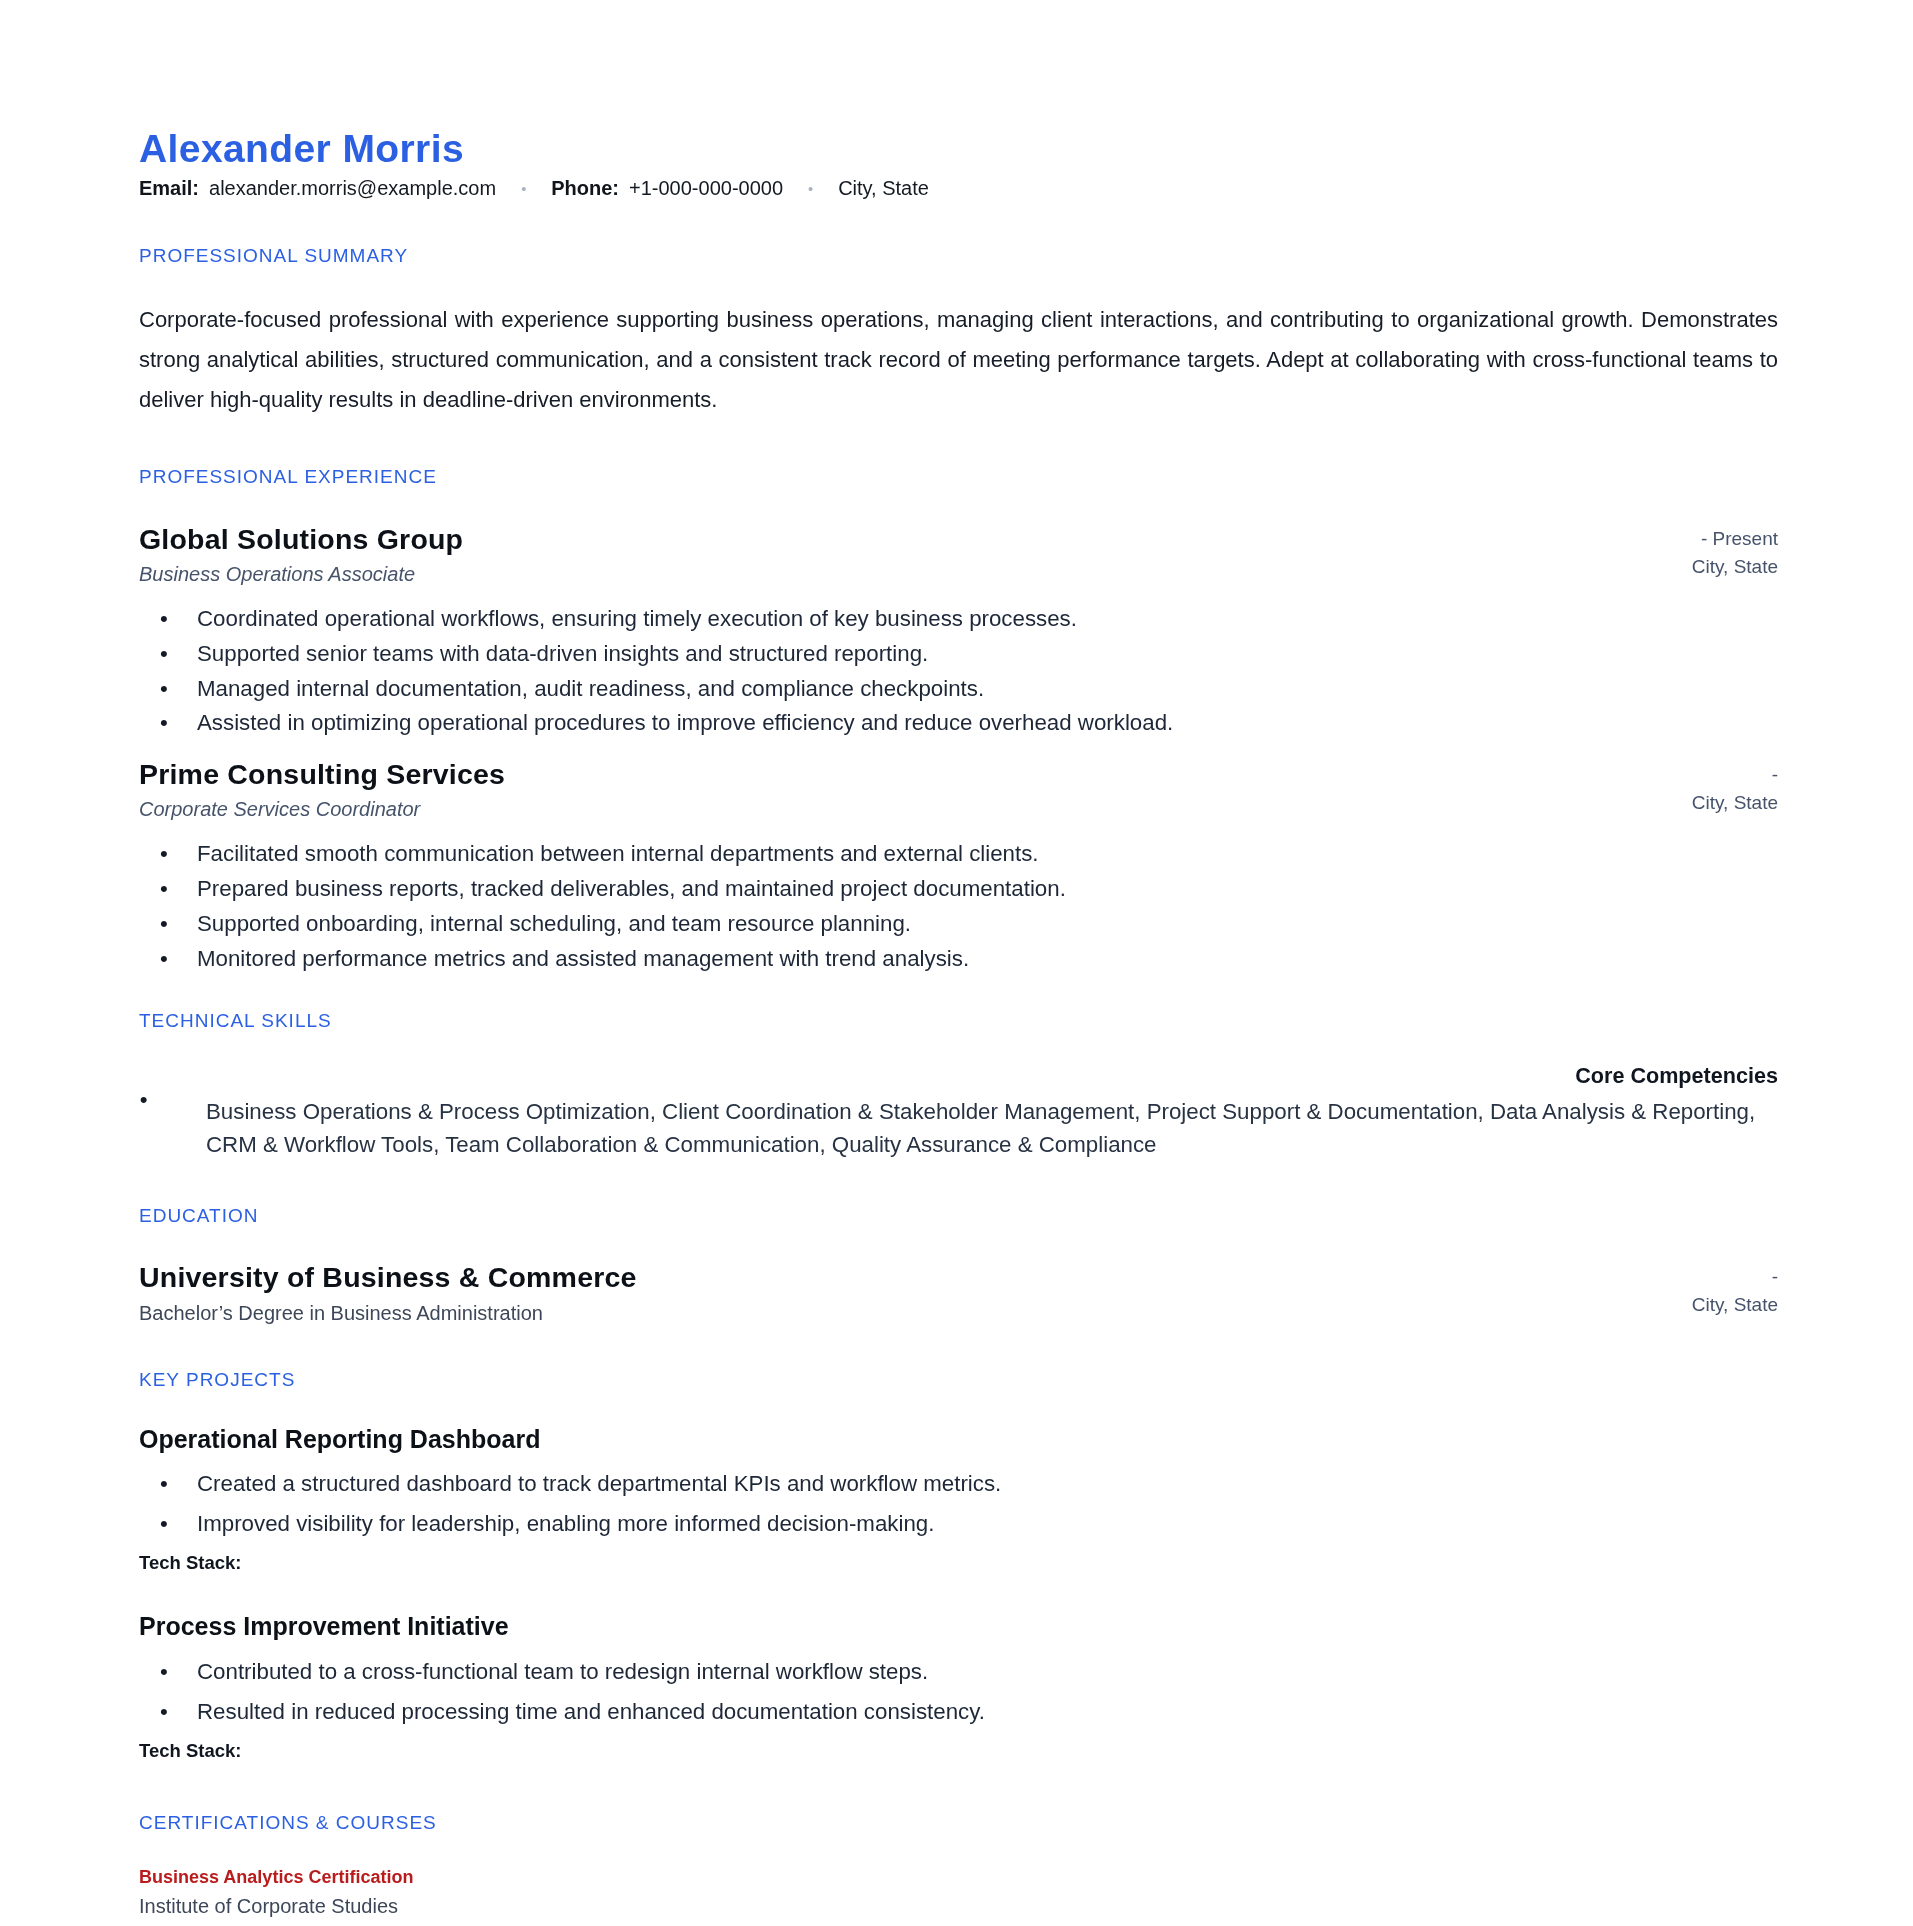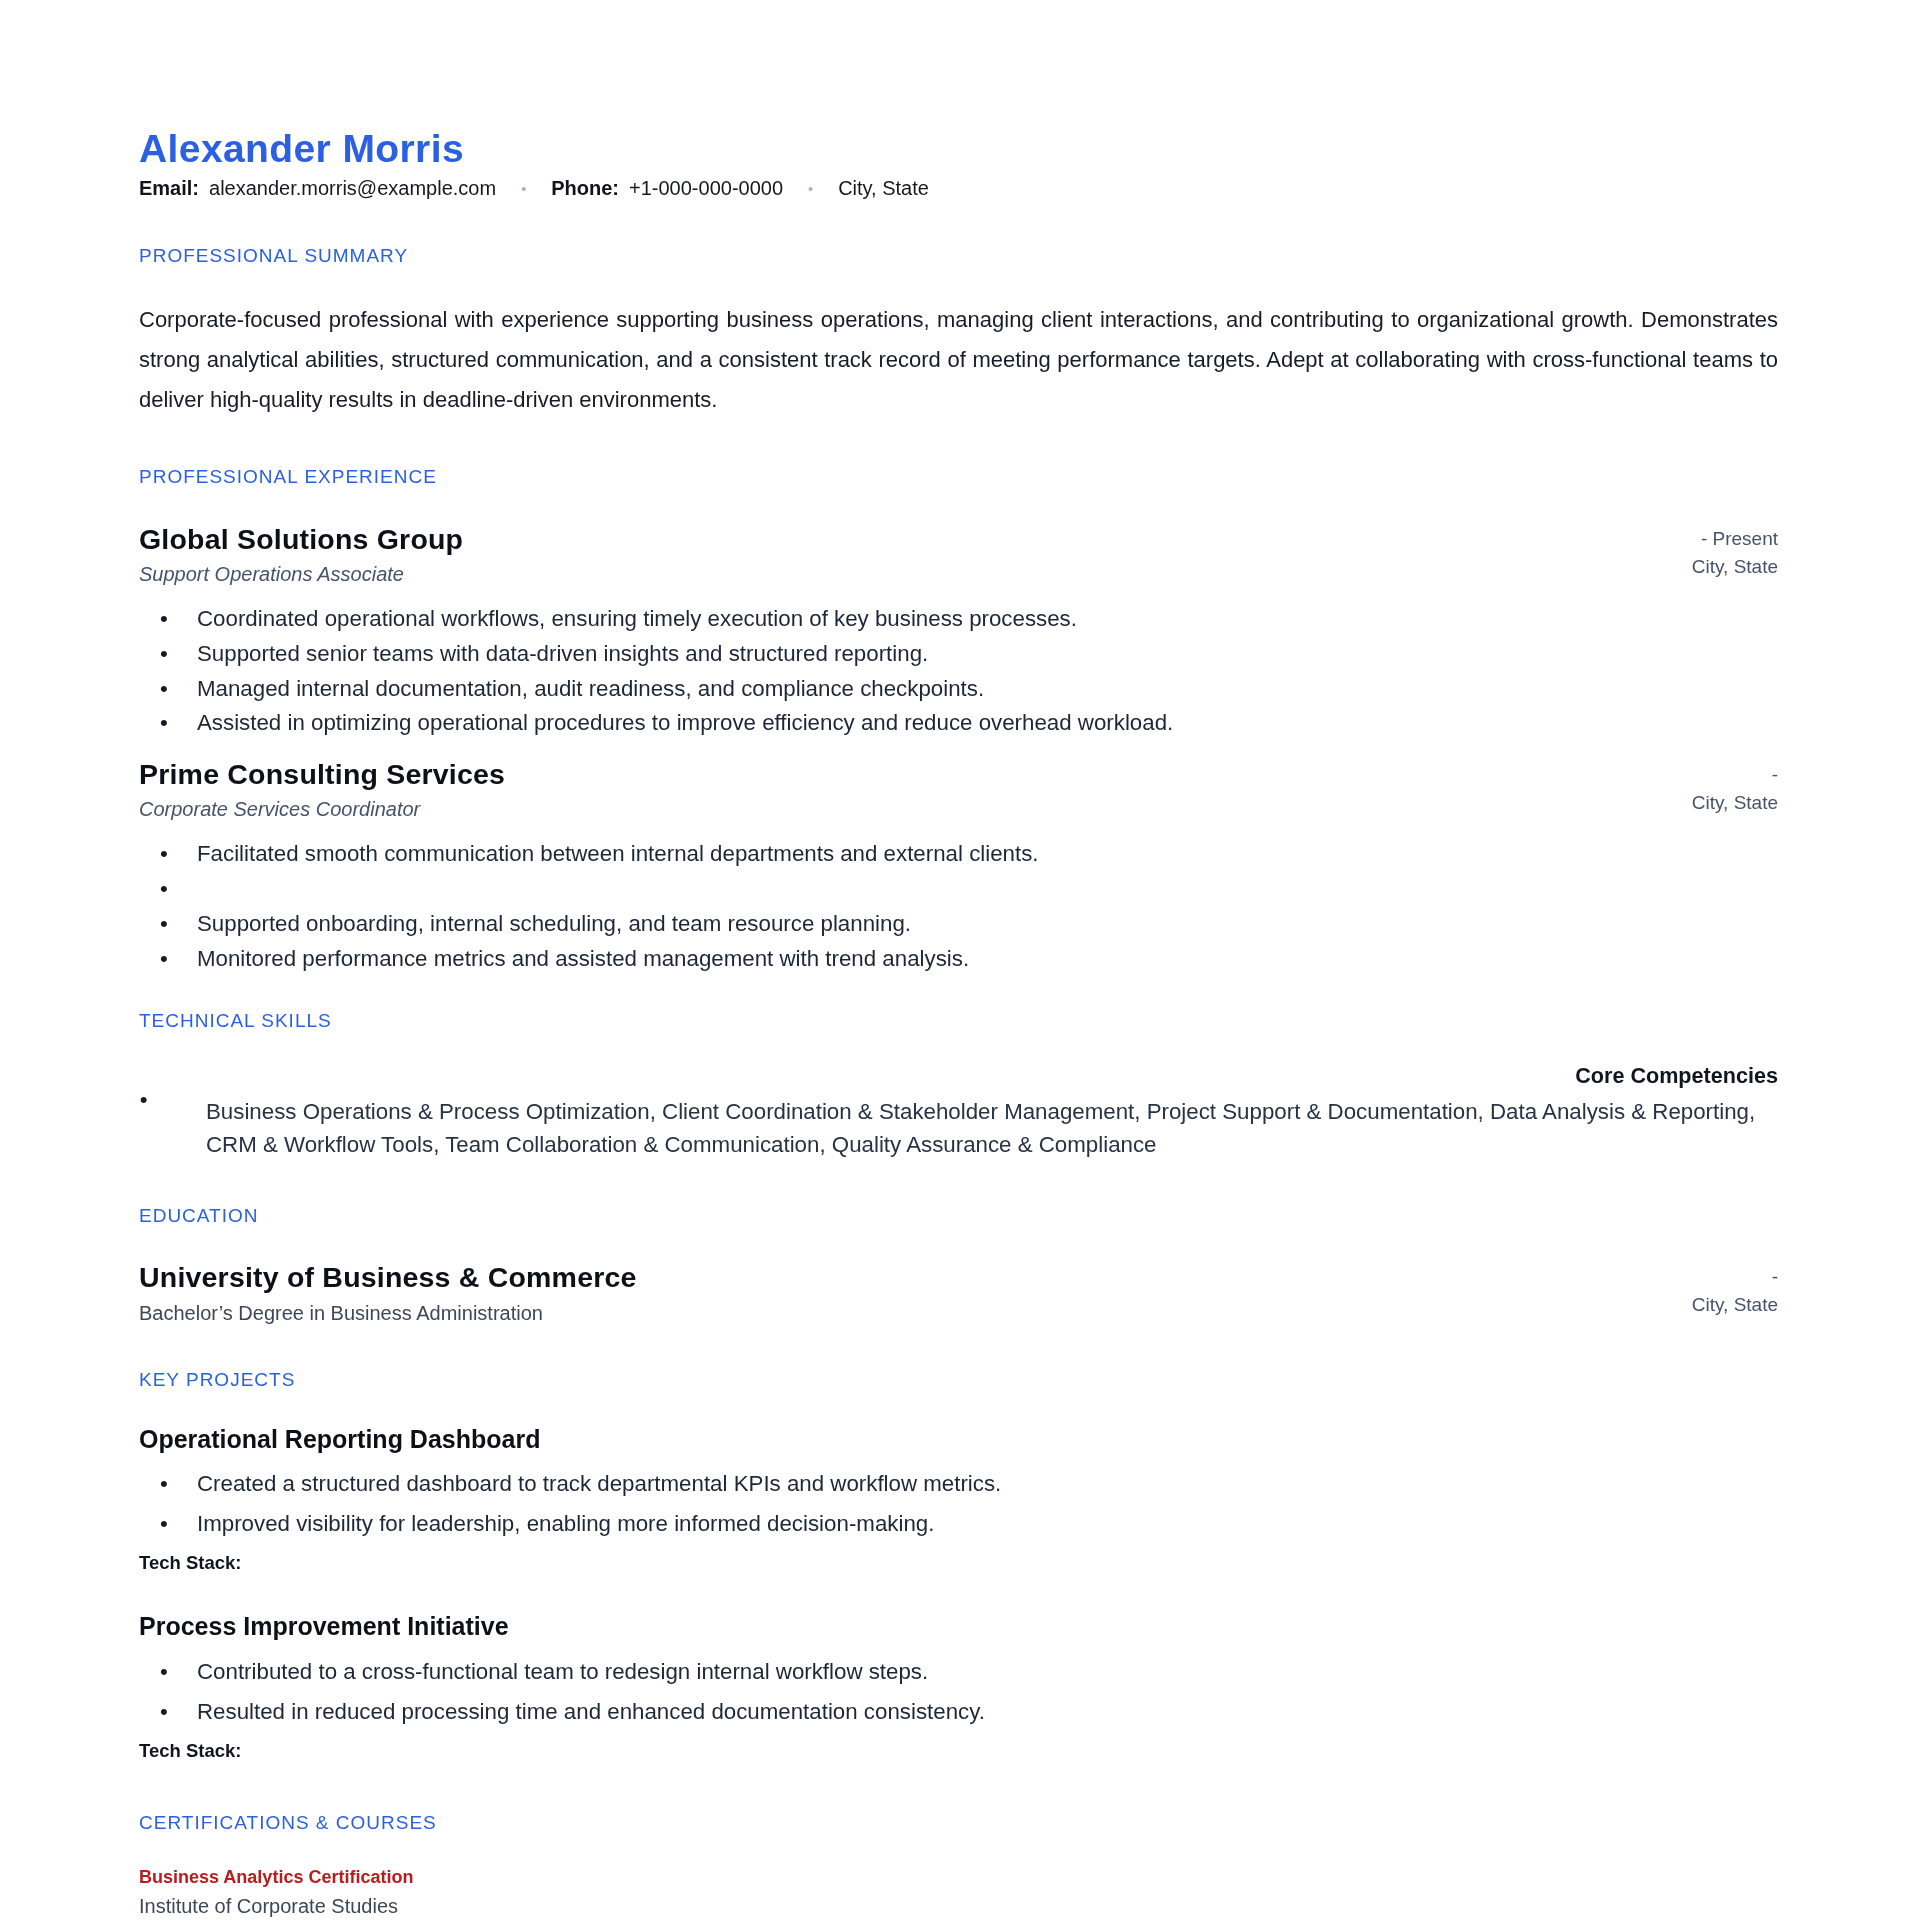--- a/index.html
+++ b/index.html
@@ -87,21 +87,21 @@
   </div>
 
   <h2 class="sec mt-summary">PROFESSIONAL SUMMARY</h2>
   <p class="summary-text">Corporate-focused professional with experience supporting business operations, managing client interactions, and contributing to organizational growth. Demonstrates strong analytical abilities, structured communication, and a consistent track record of meeting performance targets. Adept at collaborating with cross-functional teams to deliver high-quality results in deadline-driven environments.</p>
 
   <h2 class="sec mt-exp">PROFESSIONAL EXPERIENCE</h2>
 
   <div class="entry-head job1">
     <div>
       <div class="org-name">Global Solutions Group</div>
-      <div class="role">Support Operations Associate</div>
+      <div class="role">Business Operations Associate</div>
     </div>
     <div class="meta">
       <div>- Present</div>
       <div>City, State</div>
     </div>
   </div>
   <ul class="bullets">
     <li>
         <span class="b-dot">•</span>
         <span>Coordinated operational workflows, ensuring timely execution of key business processes.</span>
@@ -130,20 +130,21 @@
       <div>City, State</div>
     </div>
   </div>
   <ul class="bullets">
     <li>
         <span class="b-dot">•</span>
         <span>Facilitated smooth communication between internal departments and external clients.</span>
       </li>
     <li>
         <span class="b-dot">•</span>
+        <span>Prepared business reports, tracked deliverables, and maintained project documentation.</span>
       </li>
     <li>
         <span class="b-dot">•</span>
         <span>Supported onboarding, internal scheduling, and team resource planning.</span>
       </li>
     <li>
         <span class="b-dot">•</span>
         <span>Monitored performance metrics and assisted management with trend analysis.</span>
       </li>
   </ul>

